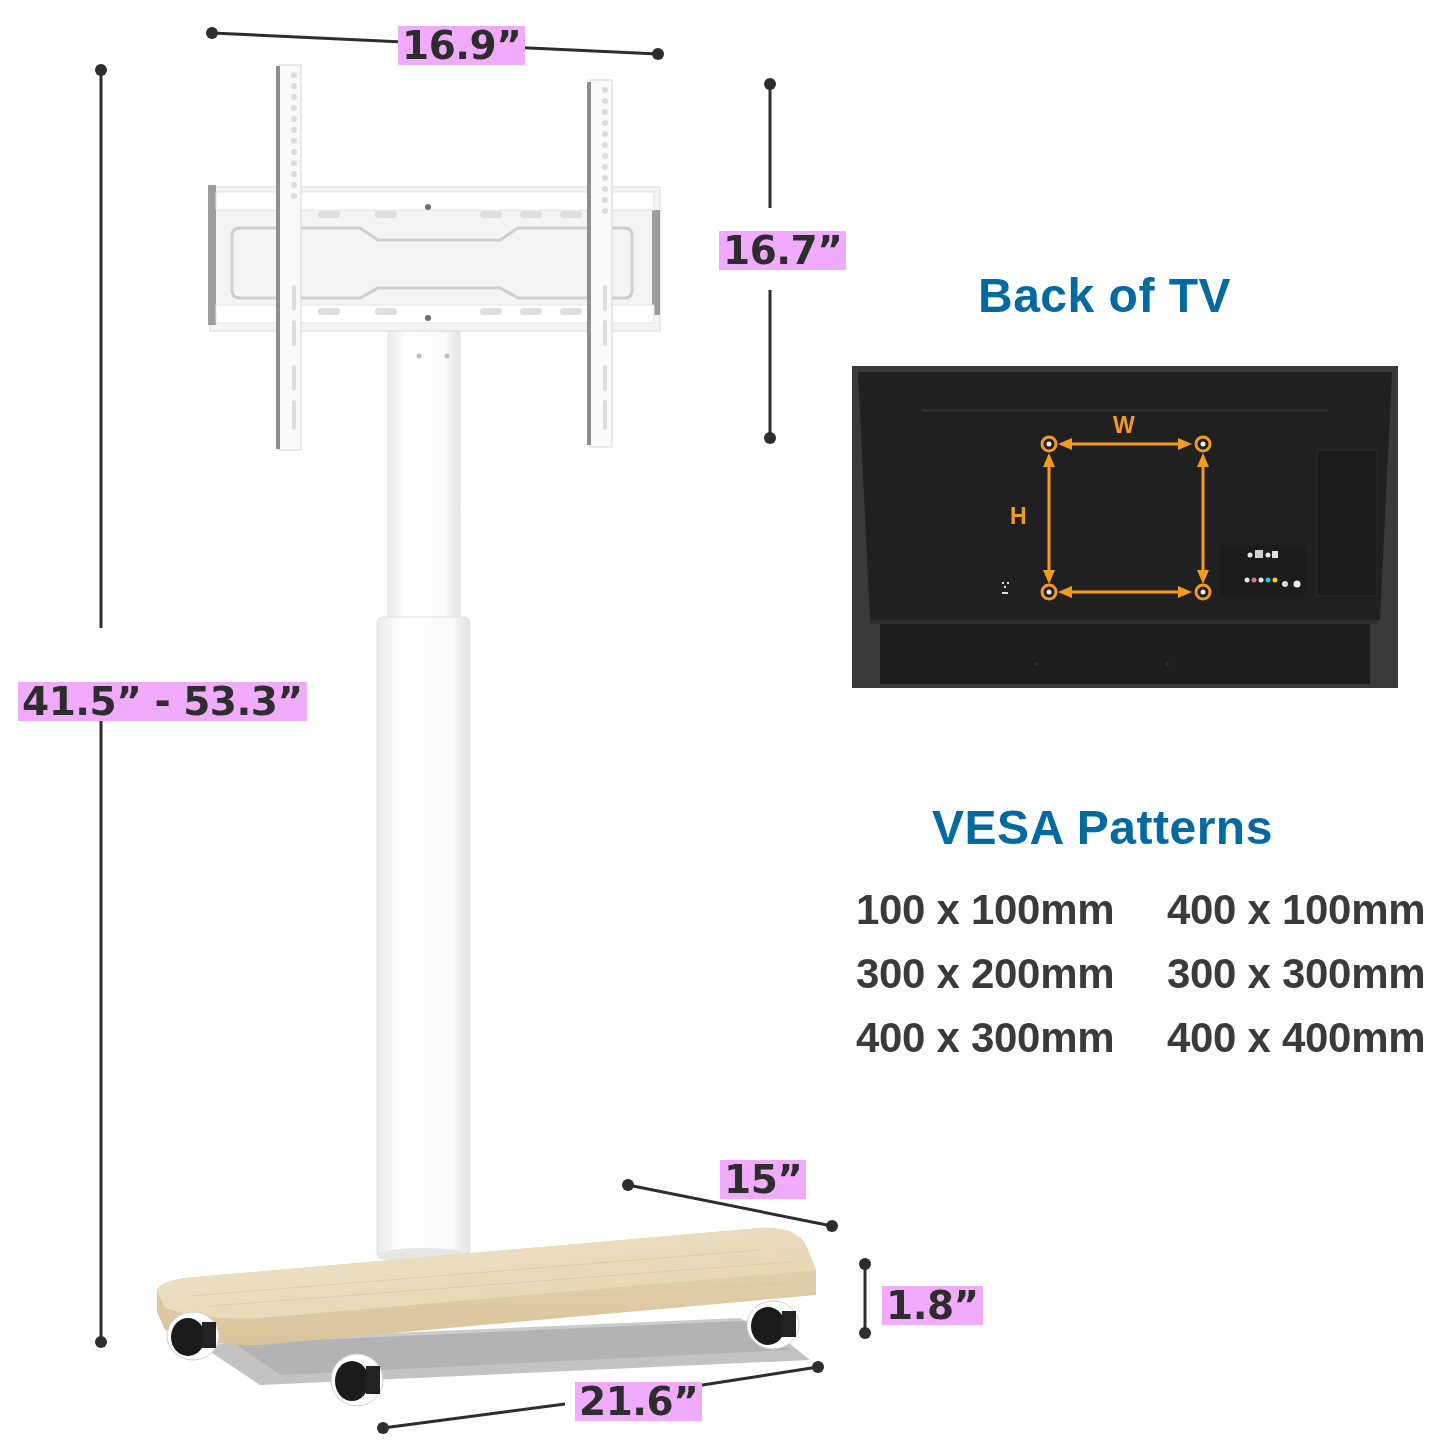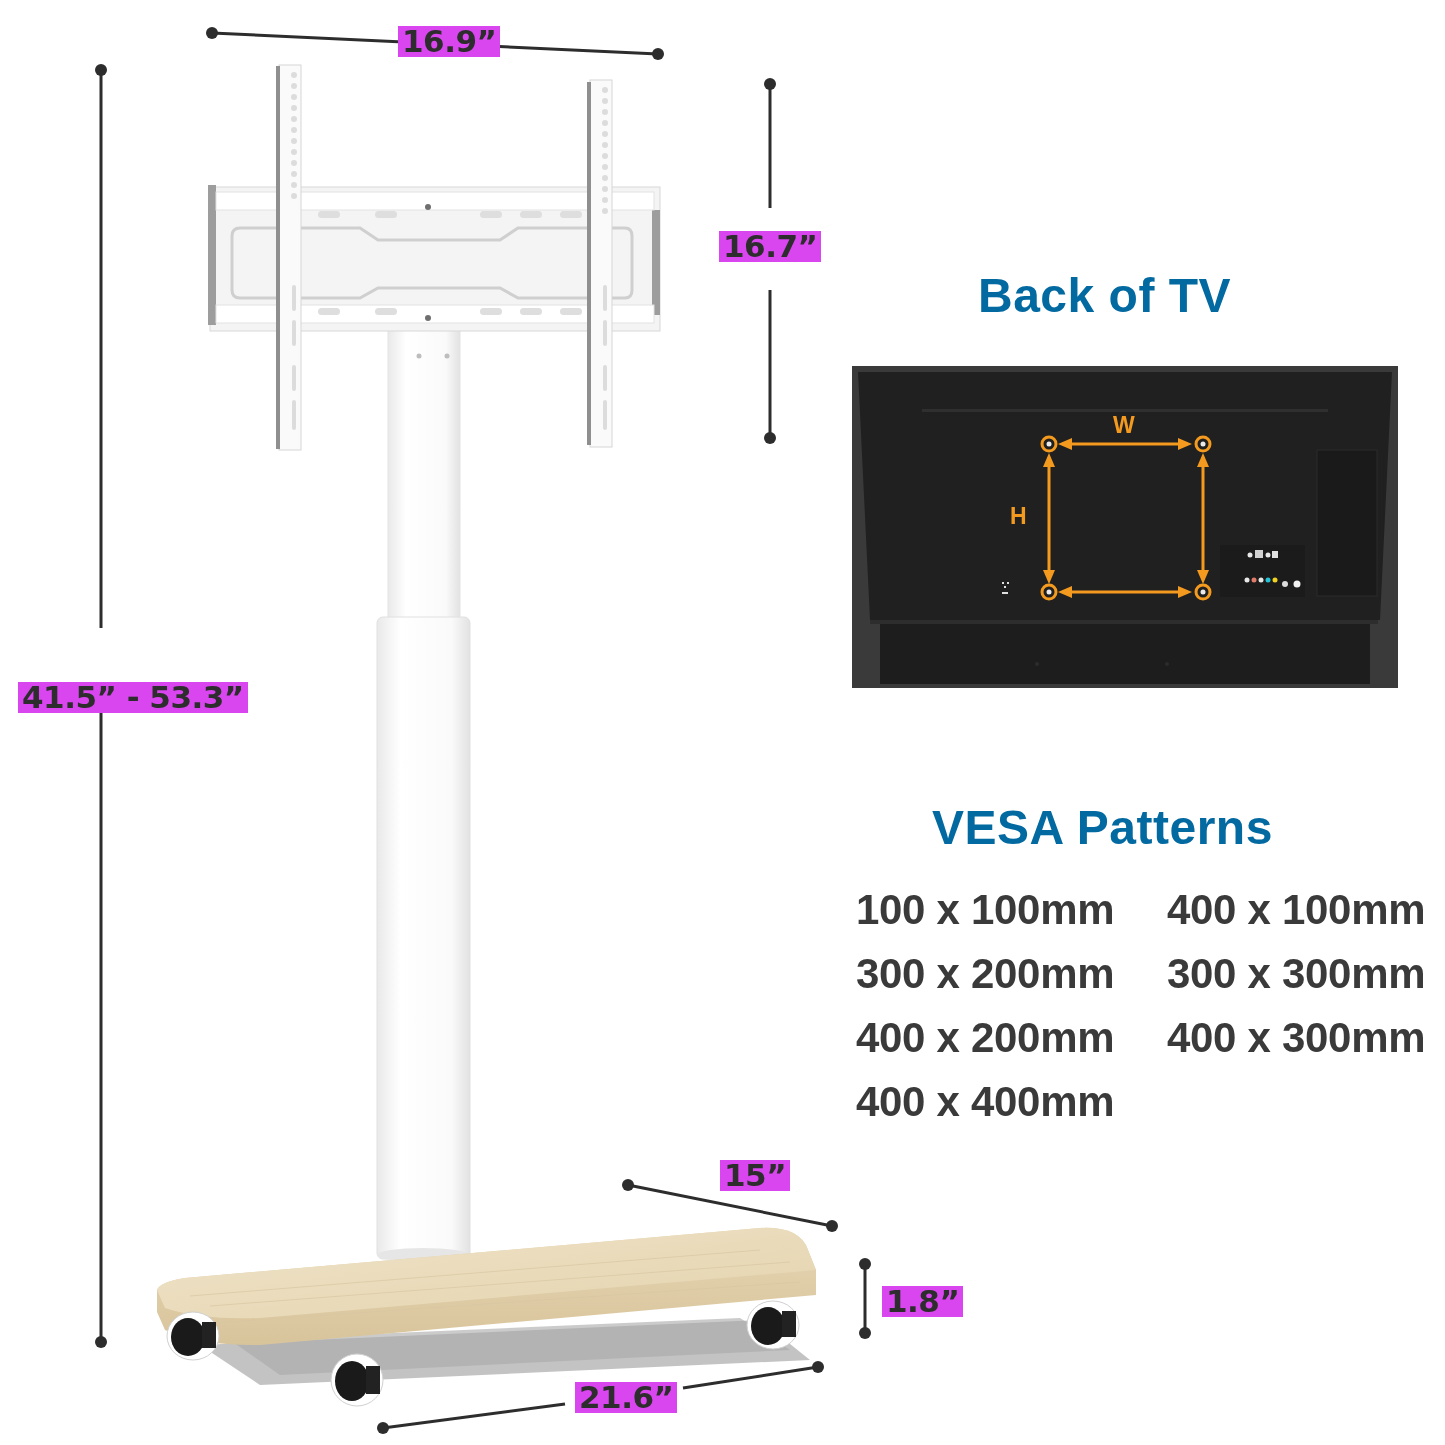--- a/index.html
+++ b/index.html
@@ -1,21 +1,21 @@
 <!DOCTYPE html>
 <html><head>
   <meta charset="utf-8">
   <style>
     html, body { margin: 0; padding: 0; background: #ffffff; }
     body { width: 1445px; height: 1445px; position: relative; overflow: hidden;
            font-family: "Liberation Sans", sans-serif; }
     svg.layer { position: absolute; left: 0; top: 0; width: 1445px; height: 1445px; }
     .dim-label { position: absolute; font-family: "DejaVu Sans", sans-serif; font-weight: bold;
-                 color: #2d2d2d; font-size: 31px; letter-spacing: -0.5px; white-space: nowrap;
-                 background: #d946ef; padding: 0 4px; line-height: 1; }
+                 color: #2d2d2d; font-size: 39px; letter-spacing: -0.5px; white-space: nowrap;
+                 background: #f0abfc; padding: 0 4px; line-height: 1; }
     .heading { position: absolute; font-family: "Liberation Sans", sans-serif; font-weight: bold;
                color: #0369a1; font-size: 48px; white-space: nowrap; line-height: 1; letter-spacing: 0.5px; }
     .vesa-grid { position: absolute; left: 856px; top: 892px; width: 560px;
                  display: grid; grid-template-columns: 311px 249px; row-gap: 28px; }
     .vesa-item { font-family: "Liberation Sans", sans-serif; font-weight: bold; color: #3a3a3a;
                  font-size: 42px; line-height: 36px; white-space: nowrap; letter-spacing: -0.3px; }
     .vesa-label { position: absolute; font-family: "Liberation Sans", sans-serif; font-weight: bold;
                   font-size: 23px; line-height: 1; }
   </style>
 </head>
@@ -264,16 +264,15 @@
 <div class="heading" style="left:978px; top:272px;">Back of TV</div>
 <div class="vesa-label" style="left:1113px; top:414px; color:#f39a1f;">W</div>
 <div class="vesa-label" style="left:1010px; top:505px; color:#f39a1f;">H</div>
 
 <div class="heading" style="left:932px; top:804px;">VESA Patterns</div>
 <div class="vesa-grid">
   <div class="vesa-item">100 x 100mm</div>
   <div class="vesa-item">400 x 100mm</div>
   <div class="vesa-item">300 x 200mm</div>
   <div class="vesa-item">300 x 300mm</div>
-  <div class="vesa-item">400 x 200mm</div>
   <div class="vesa-item">400 x 300mm</div>
   <div class="vesa-item">400 x 400mm</div>
 </div>
 
 </body></html>

